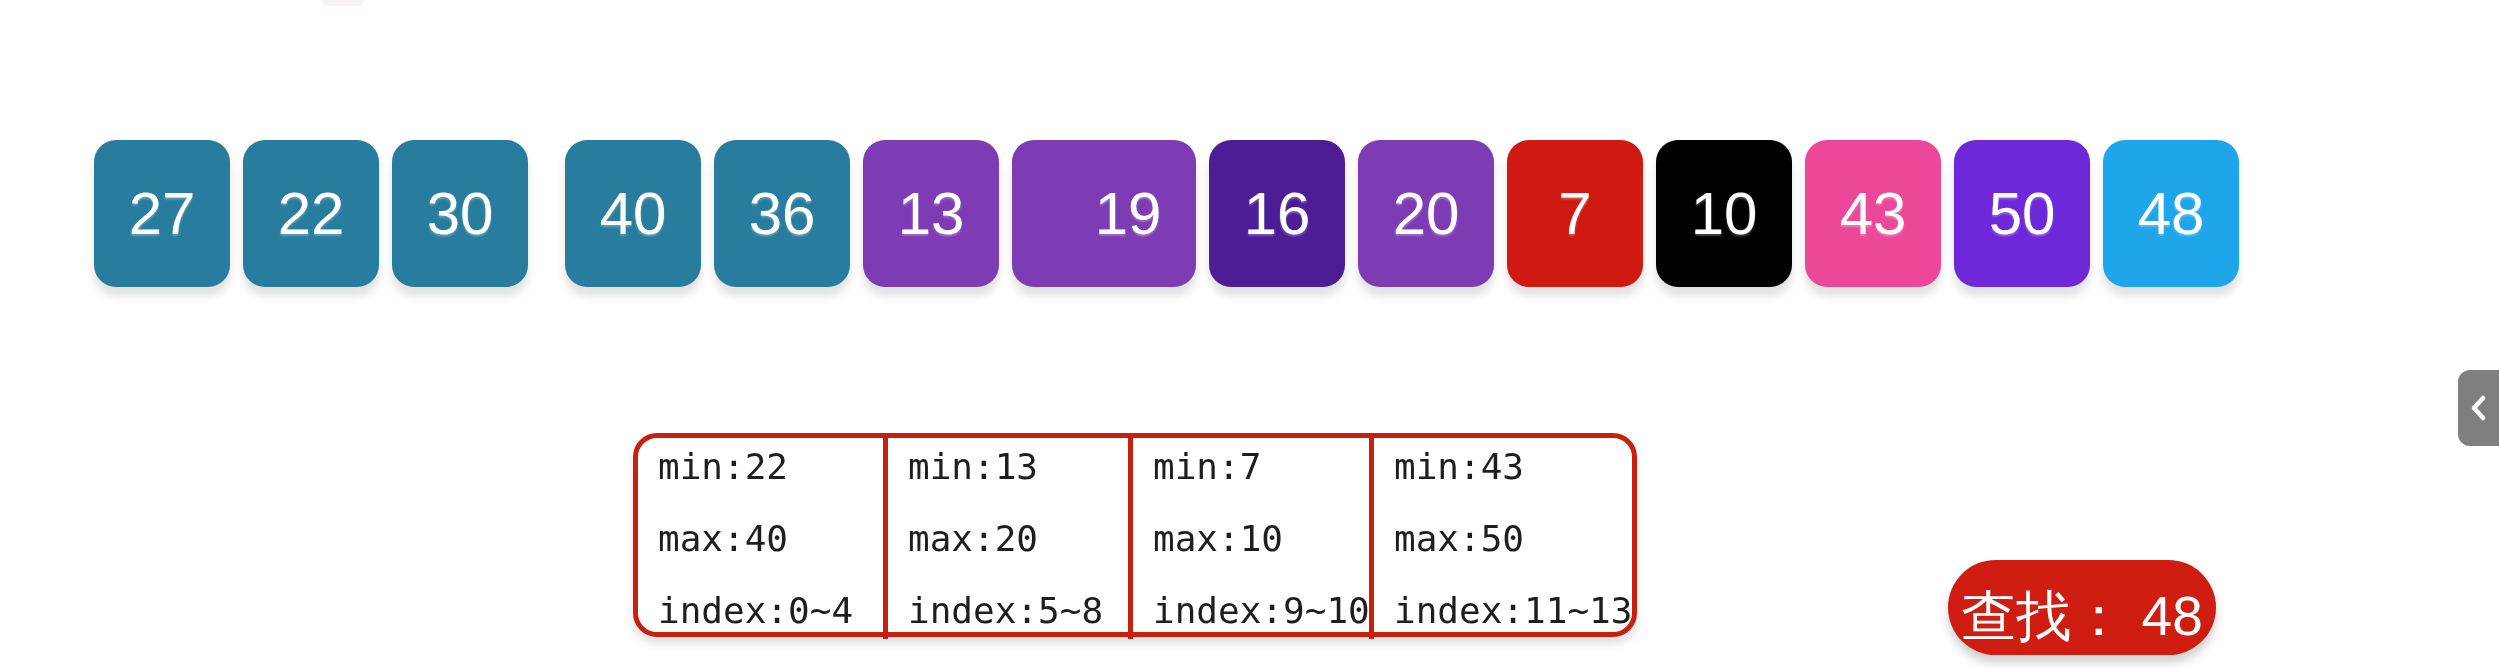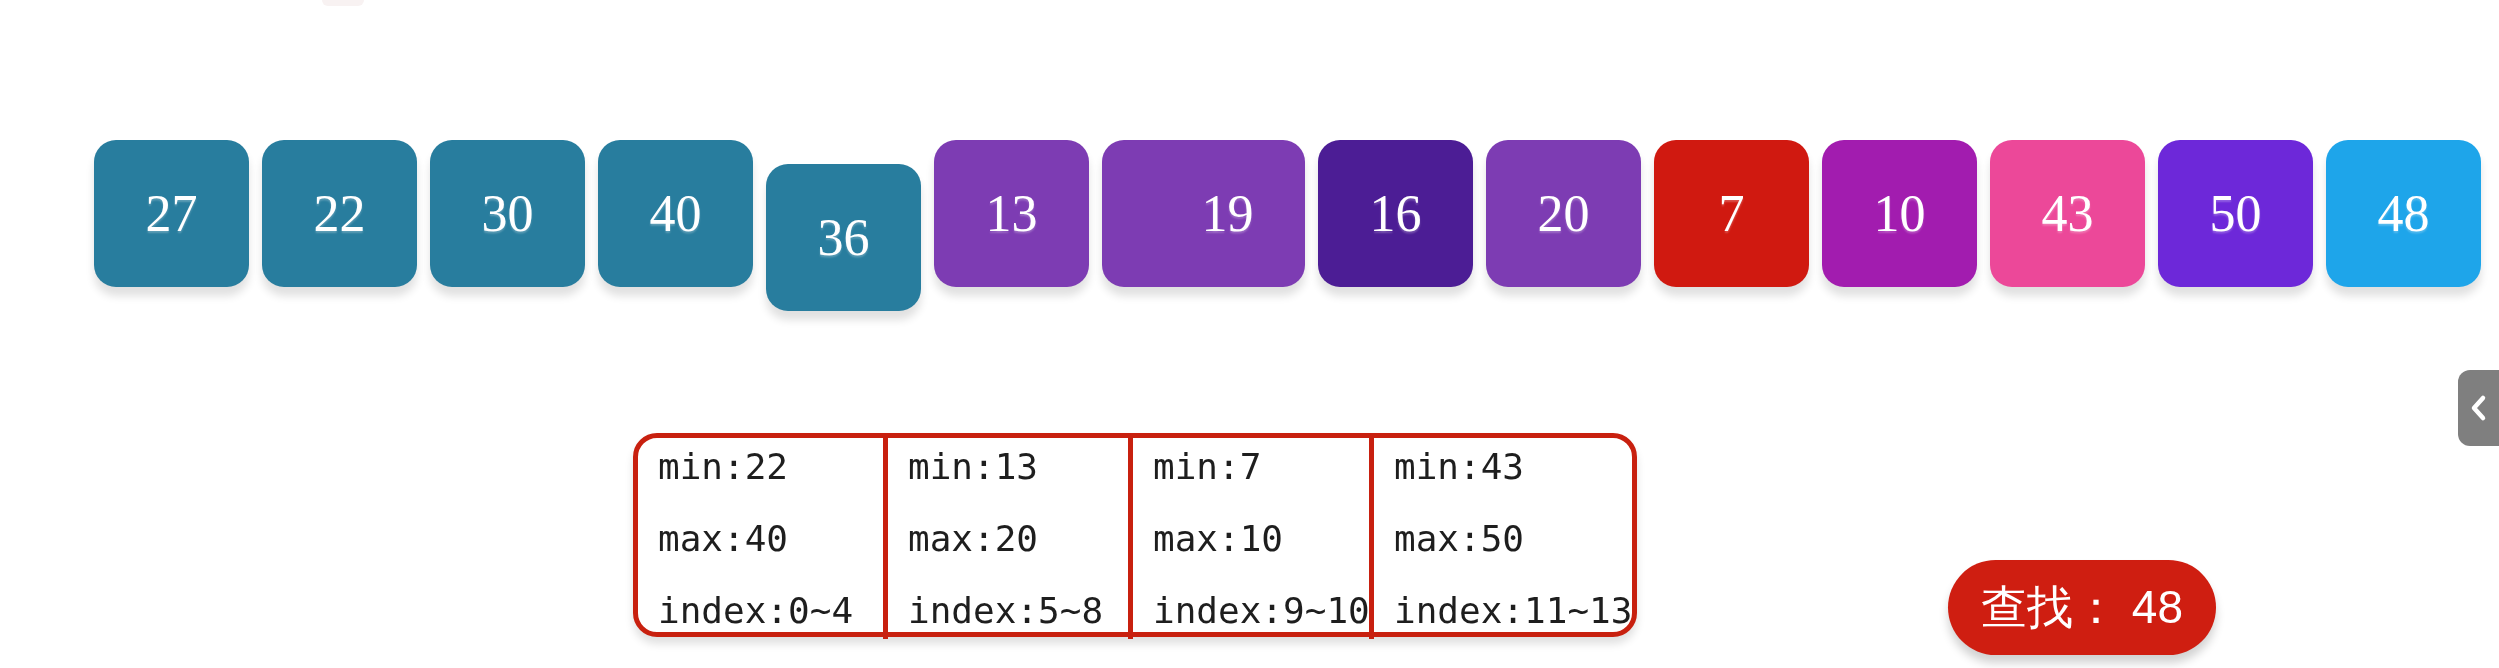--- a/index.html
+++ b/index.html
@@ -16,26 +16,26 @@
     position:absolute;left:322px;top:0;width:42px;height:6px;
     background:#f8f2f2;border-radius:0 0 6px 6px;
   }
 
   
   .blocks-row{
     position:absolute;left:94px;top:140px;
     display:flex;gap:13px;
   }
   .block{
-    width:155px;height:147px;
+    width:136px;height:147px;
     border-radius:22px;
     display:flex;align-items:center;justify-content:center;
     color:#ffffff;
-    font-family:Liberation Serif, serif;
-    font-size:52px;
+    font-family:Liberation Sans, sans-serif;
+    font-size:60px;
     box-shadow:0 9px 9px rgba(0,0,0,0.12);
     text-shadow:0 2px 2px rgba(255,255,255,0.25);
   }
 
   
   .index-table{
     position:absolute;left:633px;top:433px;
     width:1004px;height:204px;
     box-sizing:border-box;
     background:#ffffff;
@@ -61,22 +61,22 @@
 
   
   .search-button{
     position:absolute;left:1948px;top:560px;
     width:268px;height:95px;
     background:#cf1e11;
     border:none;
     border-radius:48px;
     color:#ffffff;
     font-family:"Liberation Sans", sans-serif;
-    font-size:46px;
-    display:flex;align-items:center;justify-content:center;
+    font-size:55px;
+    display:flex;align-items:flex-end;justify-content:center;
     box-shadow:0 8px 10px rgba(0,0,0,0.18);
     cursor:pointer;
   }
 
   
   .panel-toggle{
     position:absolute;right:0;top:370px;
     width:41px;height:76px;
     background:#7f7f7f;
     border:none;
@@ -89,28 +89,28 @@
 </style>
 </head>
 <body style="background: rgb(255, 255, 255);">
 
 <div class="top-remnant" style="background: rgb(248, 242, 242);"></div>
 
 <div class="blocks-row">
     <div class="block" style="background: rgb(40, 125, 158);">27</div>
     <div class="block" style="background: rgb(40, 125, 158);">22</div>
     <div class="block" style="background: rgb(40, 125, 158);">30</div>
-    <div class="block" style="background: rgb(40, 125, 158);">40</div>
-    <div class="block" style="background: rgb(40, 125, 158); margin-top: 24px;">36</div>
+    <div class="block" style="background: rgb(40, 125, 158); margin-left: 24px;">40</div>
+    <div class="block" style="background: rgb(40, 125, 158);">36</div>
     <div class="block" style="background: rgb(125, 60, 179);">13</div>
     <div class="block" style="background: rgb(125, 60, 179); padding-left: 48px;">19</div>
     <div class="block" style="background: #4c1d95;">16</div>
     <div class="block" style="background: rgb(125, 60, 179);">20</div>
     <div class="block" style="background: rgb(208, 25, 16);">7</div>
-    <div class="block" style="background: #a21caf;">10</div>
+    <div class="block" style="background: #000000;">10</div>
     <div class="block" style="background: #ec4899;">43</div>
     <div class="block" style="background: #6d28d9;">50</div>
     <div class="block" style="background: rgb(30, 165, 234);">48</div>
   </div>
 
 <div class="index-table" style="border-color: rgb(200, 32, 15);">
     <div class="index-cell" style="border-right-color: rgb(200, 32, 15);">
       <div class="cell-line">min:22</div>
       <div class="cell-line">max:40</div>
       <div class="cell-line">index:0~4</div>

